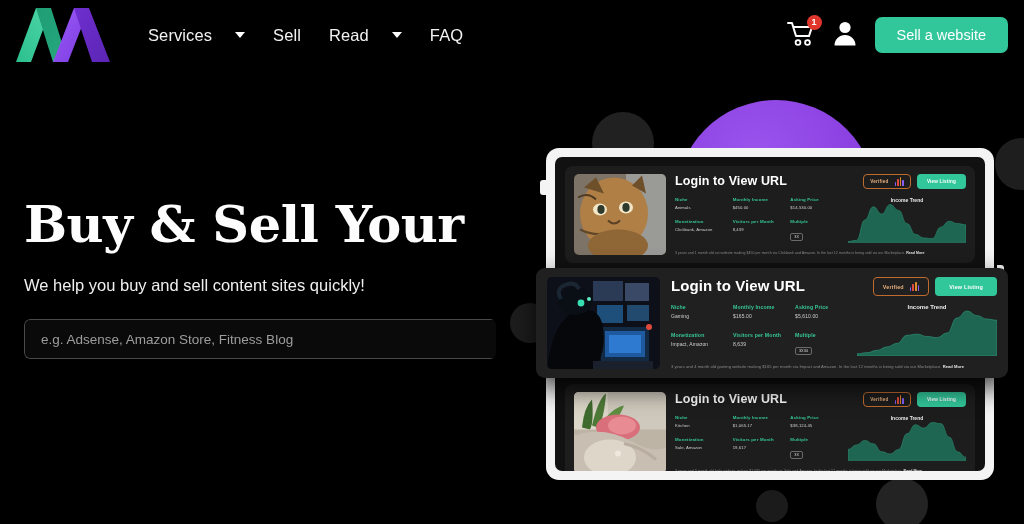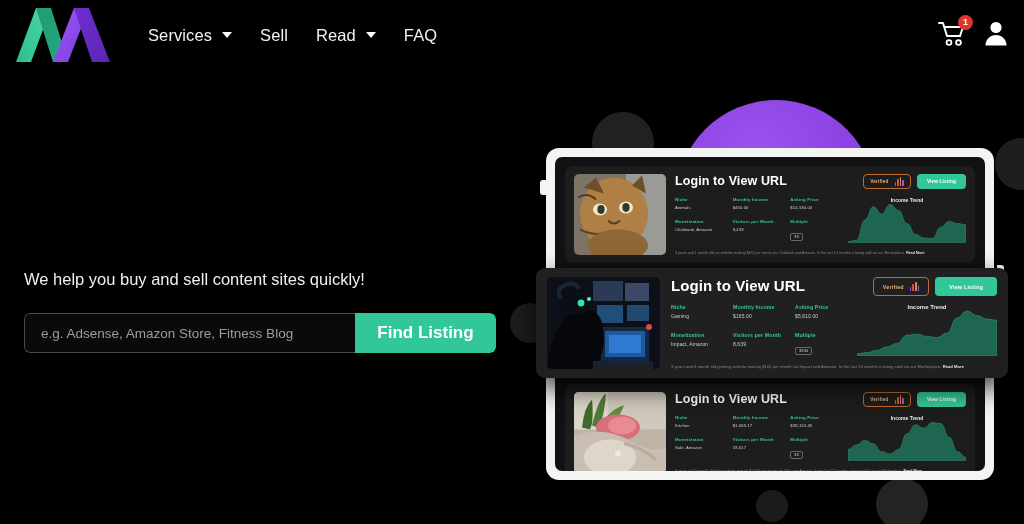--- a/index.html
+++ b/index.html
@@ -14,21 +14,21 @@
   
   .header {
     position: absolute; top: 0; left: 0; width: 1024px; height: 70px;
     display: flex; align-items: center; z-index: 40;
   }
   .logo { width: 118px; height: 70px; margin-left: 6px; position: relative; flex: 0 0 auto; }
   .logo svg { display: block; }
 
   .nav { display: flex; align-items: center; gap: 28px; margin-left: 24px; }
   .nav-item {
-    display: flex; align-items: center; gap: 10px;
+    display: flex; align-items: center; gap: 23px;
     font-size: 16.5px; color: #f2f2f2; letter-spacing: .1px;
     cursor: pointer; white-space: nowrap;
   }
   .caret {
     width: 0; height: 0; display: inline-block;
     border-left: 5px solid transparent; border-right: 5px solid transparent;
     border-top: 6px solid #ffffff;
   }
 
   .header-right { margin-left: auto; display: flex; align-items: center; gap: 18px; padding-right: 16px; }
@@ -48,21 +48,21 @@
 
   
   .hero {
     position: absolute; left: 24px; top: 196px; width: 480px; z-index: 30;
   }
   .hero h1 {
     font-family: "DejaVu Serif", "Liberation Serif", serif;
     font-size: 51px; line-height: 57px; font-weight: bold;
     letter-spacing: -0.5px; color: #fdfdfd;
   }
-  .hero p { margin-top: 17px; font-size: 16.5px; color: #efefef; }
+  .hero p { margin-top: 23px; font-size: 16.5px; color: #efefef; }
   .searchbar {
     margin-top: 24px; display: flex; width: 472px; height: 40px;
     border-radius: 6px; overflow: hidden;
   }
   .searchbar input {
     flex: 1 1 auto; background: #0a0a0a; border: 1px solid #4a4a4a;
     border-right: none; border-radius: 6px 0 0 6px;
     color: #e8e8e8; font-size: 13.5px; padding: 8px 16px;
     font-family: "Liberation Sans", sans-serif; outline: none;
   }
@@ -224,38 +224,38 @@
       <span class="cart-badge">1</span>
     </div>
 
     <div>
       <svg class="avatar-icon" viewBox="0 0 24 26">
         <circle cx="12" cy="7.5" r="5.6" fill="#ffffff"></circle>
         <path d="M1.5 25.5 c0-6.2 4.7-10.4 10.5-10.4 s10.5 4.2 10.5 10.4 z" fill="#ffffff"></path>
       </svg>
     </div>
 
+    <button class="btn-sell">Sell a website</button>
   </div>
 </div>
 
 <div class="blob blob-g1"></div>
 <div class="blob blob-purple"></div>
 <div class="blob blob-g2"></div>
 <div class="blob blob-g3"></div>
 <div class="blob blob-g4"></div>
 <div class="blob blob-g5"></div>
 
 <div class="hero">
   <h1>
-    <br>
+    <span>Buy &amp; Sell Your</span><br>
   </h1>
   <p>We help you buy and sell content sites quickly!</p>
   <div class="searchbar">
     <input type="text" placeholder="e.g. Adsense, Amazon Store, Fitness Blog" style="">
-    <button class="btn-find">Find Listing</button>
   </div>
 </div>
 
 <div class="nub" style="left:540px; top:180px; border-radius:3px 0 0 3px;"></div>
 <div class="nub" style="left:540px; top:300px; border-radius:3px 0 0 3px;"></div>
 <div class="nub" style="left:997px; top:265px; border-radius:0 3px 3px 0;"></div>
 
 <div class="device">
   <div class="device-inner">
 

